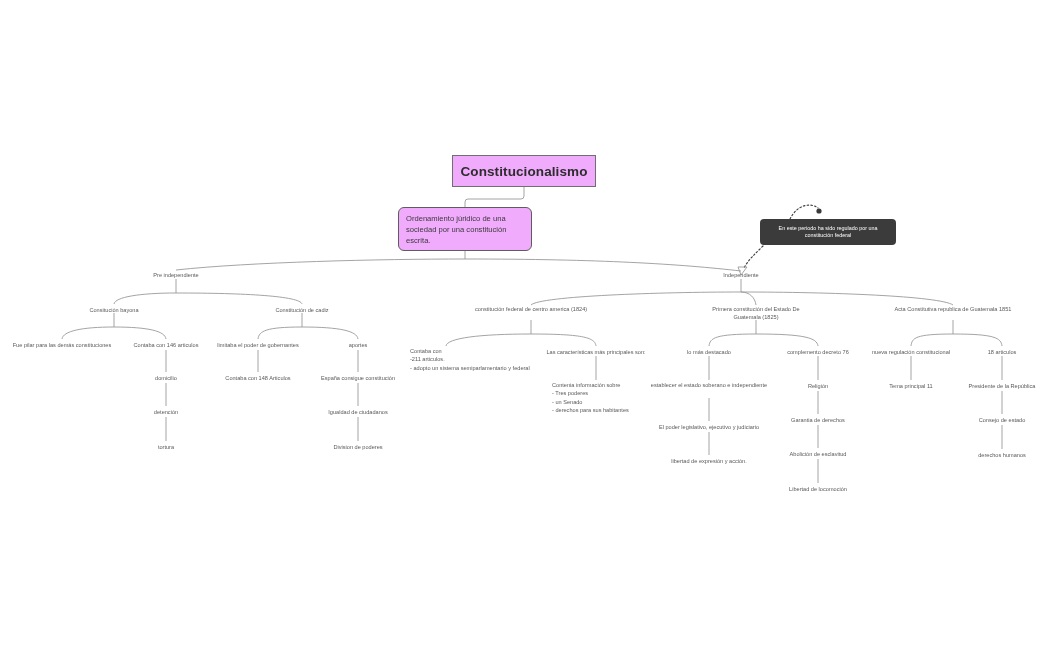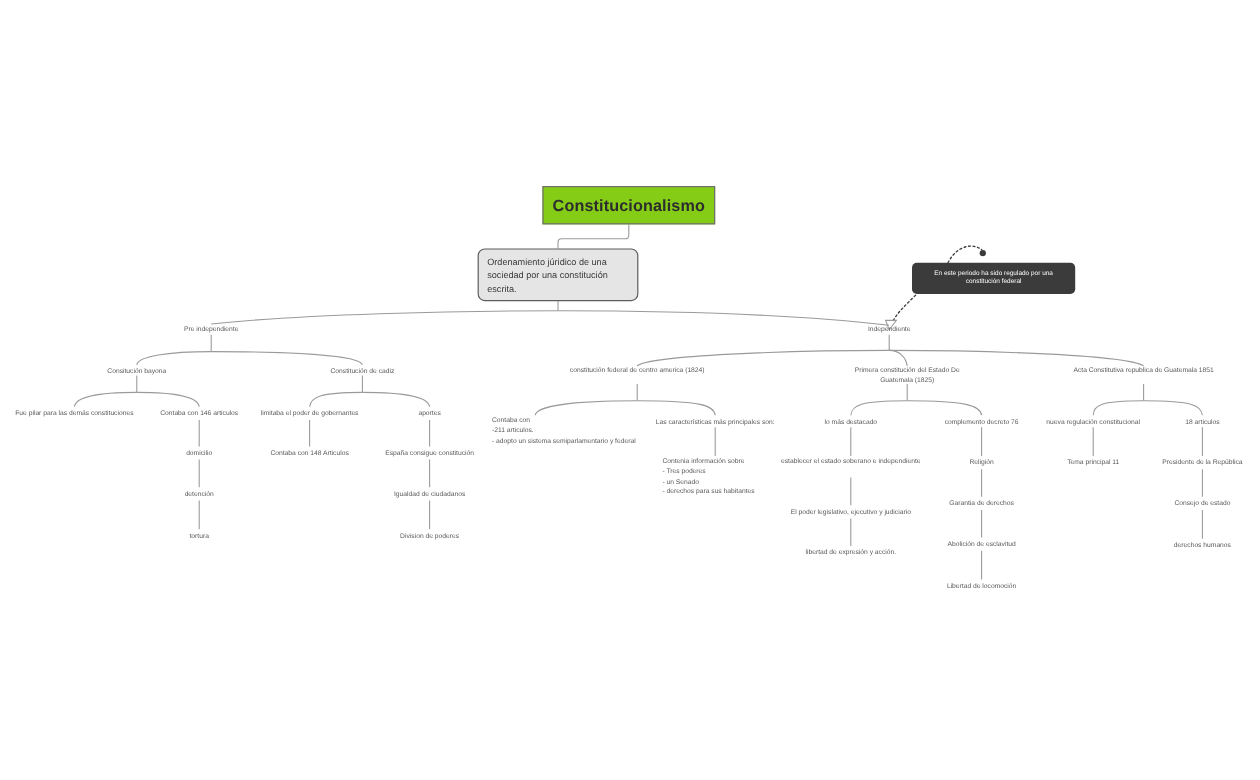--- a/index.html
+++ b/index.html
@@ -42,41 +42,41 @@
 
   
   .root-box {
     position: absolute;
     left: 452px;
     top: 155px;
     width: 144px;
     height: 32px;
     box-sizing: border-box;
     border: 1.6px solid #6f6f6f;
-    background: #84cc16;
+    background: #f0abfc;
     display: flex;
     align-items: center;
     justify-content: center;
     font-size: 13.5px;
     font-weight: bold;
     color: #2d2d2d;
     letter-spacing: 0.1px;
   }
 
   
   .sub-box {
     position: absolute;
     left: 398px;
     top: 207px;
     width: 134px;
     height: 44px;
     box-sizing: border-box;
     border: 1.1px solid #5d5d5d;
     border-radius: 6px;
-    background: #e5e5e5;
+    background: #f0abfc;
     padding: 5px 7px;
     font-size: 7.6px;
     line-height: 1.45;
     color: #3a3a3a;
   }
 
   
   .note-box {
     position: absolute;
     left: 760px;

